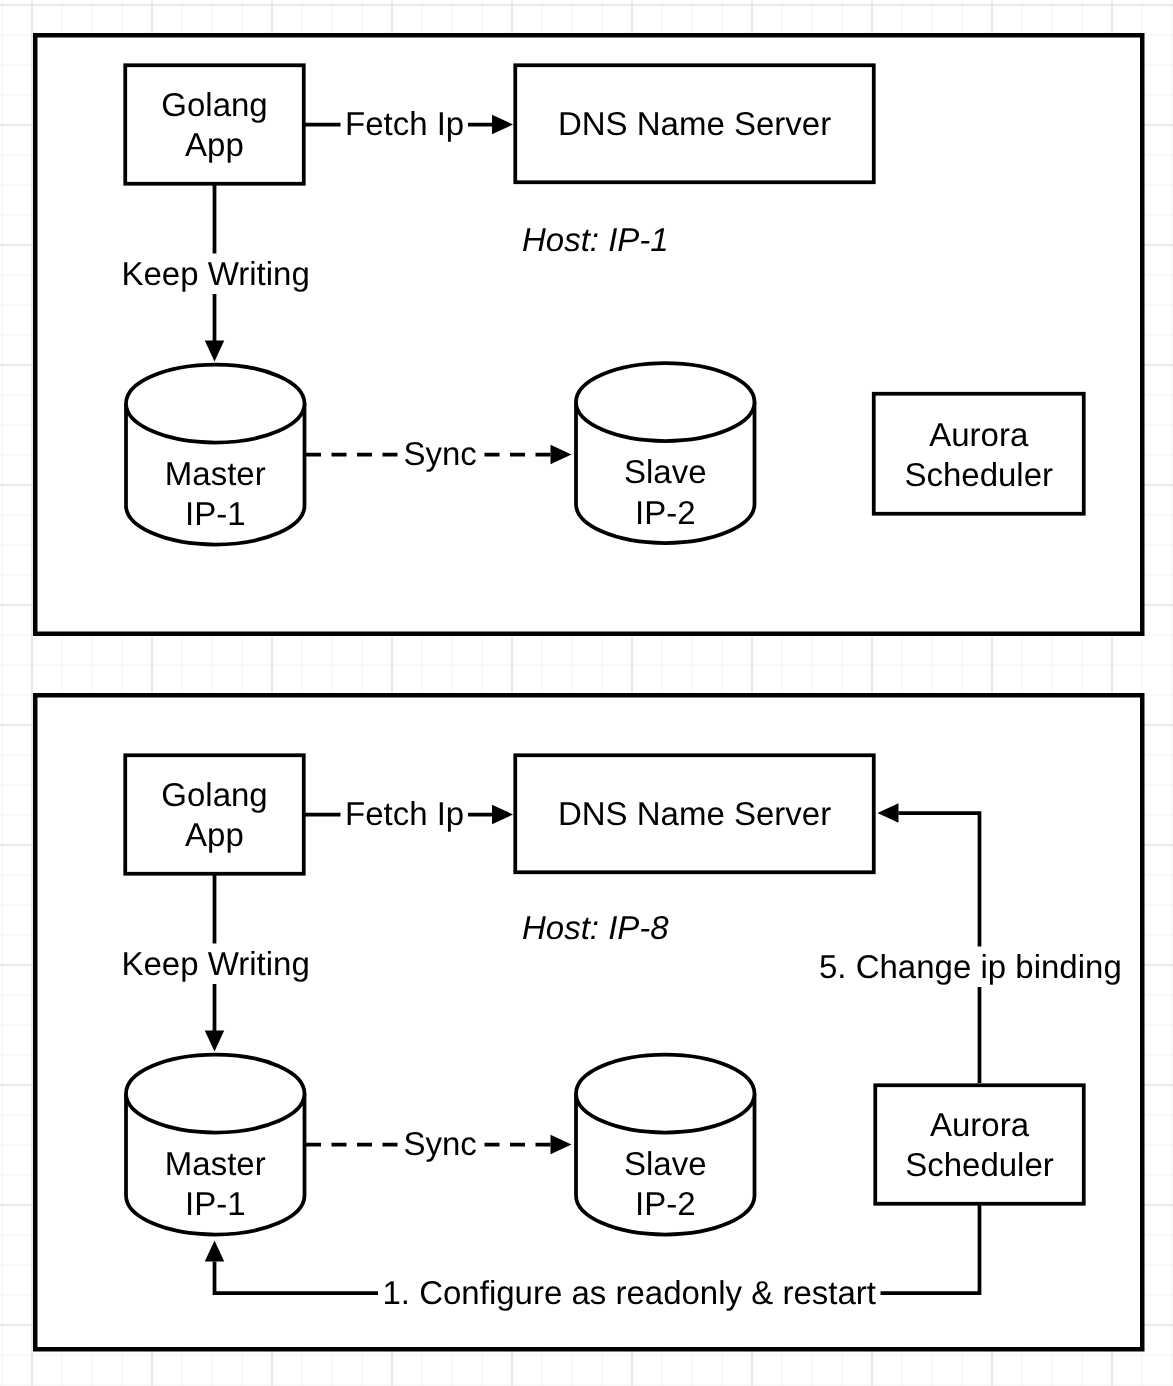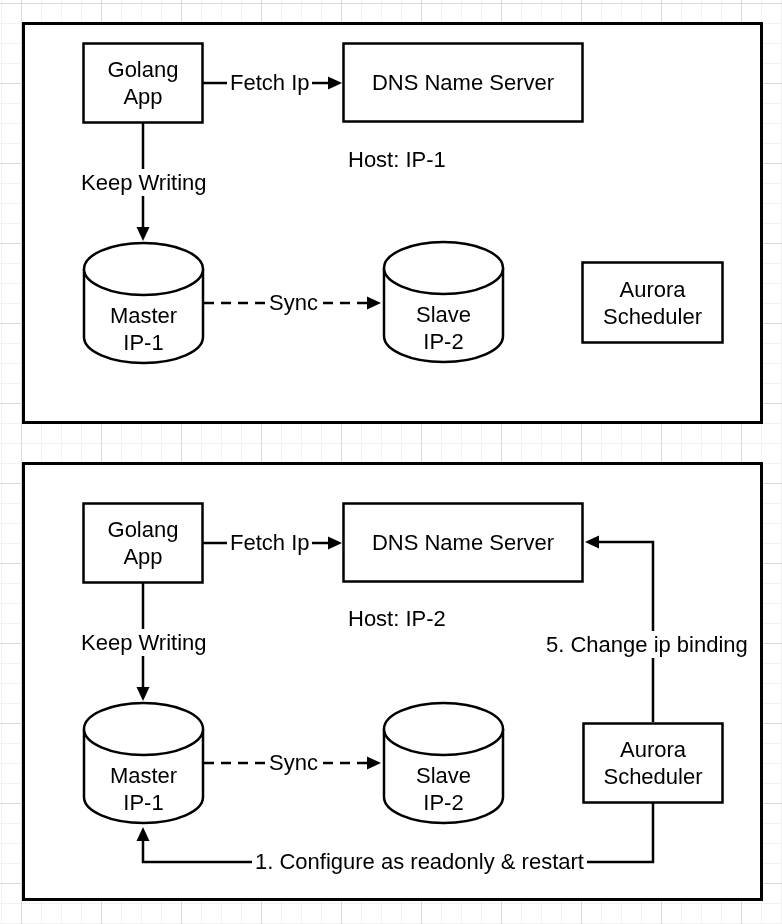--- a/index.html
+++ b/index.html
@@ -35,21 +35,21 @@
   .node-lbl {
     display: flex;
     align-items: center;
     justify-content: center;
   }
   .edge-lbl {
     background: #ffffff;
     padding: 0 3px;
     white-space: nowrap;
   }
-  .left-lbl { text-align: center; white-space: nowrap; }
+  .left-lbl { text-align: center; white-space: nowrap; font-style: italic; }
 </style>
 </head>
 <body>
 
 <div class="canvas">
 
   <svg class="overlay" viewBox="0 0 782 924">
 
     <g>
       <rect x="23.5" y="23.5" width="738" height="399" fill="#ffffff" stroke="#000000" stroke-width="3"></rect>
@@ -126,21 +126,21 @@
   <div class="lbl" style="left:84px; top:302px; width:119px;">Master
 IP-1</div>
   <div class="lbl" style="left:384px; top:301px; width:119px;">Slave
 IP-2</div>
   <div class="lbl node-lbl" style="left:582px; top:262px; width:141px; height:81px;">Aurora
 Scheduler</div>
 
   <div class="lbl node-lbl" style="left:83px; top:503px; width:120px; height:80px;">Golang
 App</div>
   <div class="lbl node-lbl" style="left:343px; top:503px; width:240px; height:79px;">DNS Name Server</div>
-  <div class="lbl left-lbl" style="left:348px; top:605px;">Host: IP-2</div>
+  <div class="lbl left-lbl" style="left:348px; top:605px;">Host: IP-8</div>
   <div class="lbl edge-lbl" style="left:227px; top:529px;">Fetch Ip</div>
   <div class="lbl edge-lbl" style="left:78px; top:629px;">Keep Writing</div>
   <div class="lbl edge-lbl" style="left:266px; top:749px;">Sync</div>
   <div class="lbl" style="left:84px; top:762px; width:119px;">Master
 IP-1</div>
   <div class="lbl" style="left:384px; top:762px; width:119px;">Slave
 IP-2</div>
   <div class="lbl node-lbl" style="left:583px; top:723px; width:140px; height:80px;">Aurora
 Scheduler</div>
   <div class="lbl edge-lbl" style="left:543px; top:631px;">5. Change ip binding</div>

